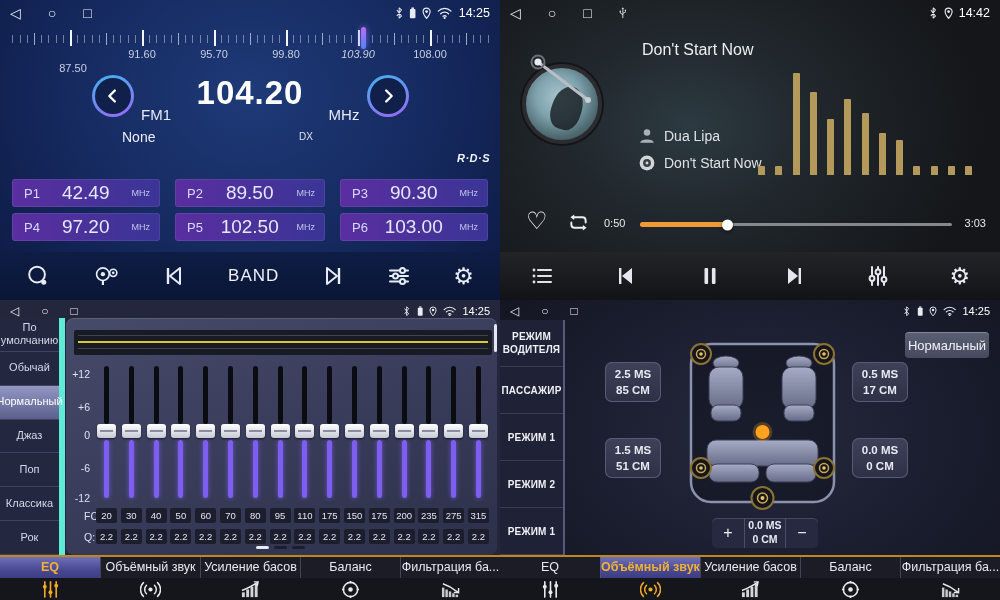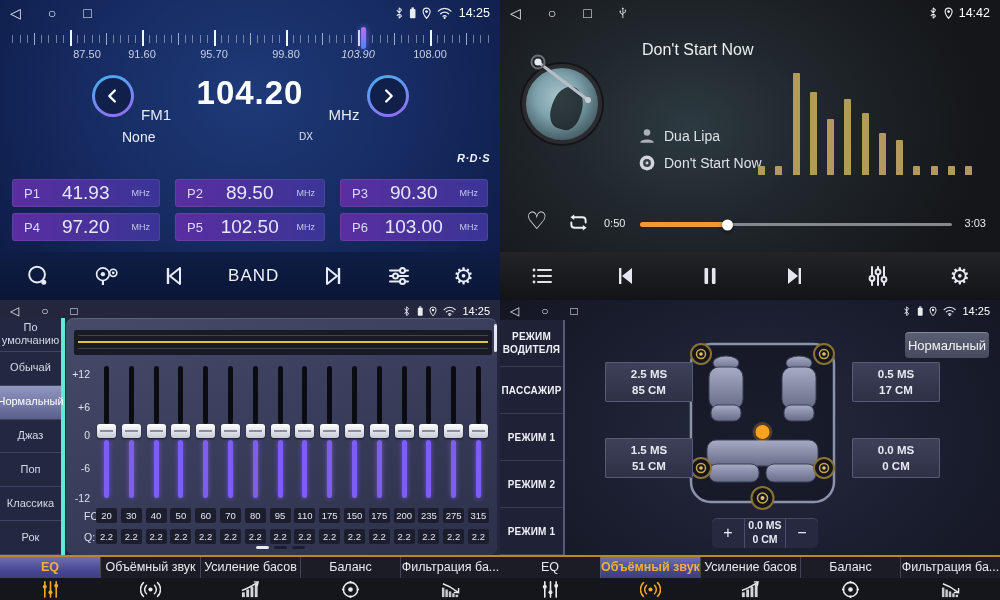--- a/index.html
+++ b/index.html
@@ -74,21 +74,21 @@
 .audio-tabbar{position:absolute;left:0;right:0;bottom:0;height:45px;background:#15151c;border-top:2px solid #c0881c;display:flex;z-index:8}
 .tab{flex:1;min-width:0;cursor:pointer}
 .tab-label{height:21px;line-height:21px;text-align:center;font-size:12.5px;color:#e8eaf0;background:#1c1c26;overflow:hidden;white-space:nowrap}
 .tab + .tab .tab-label{border-left:1px solid rgba(95,95,115,.6)}
 .tab.sel .tab-label{background:linear-gradient(180deg,#7070b8 0%,#4a4a94 60%,#3d3d85 100%);color:#f2b233;font-weight:bold}
 .tab-icon{height:22px;display:flex;align-items:center;justify-content:center;color:#e8eaf0}
 .tab.sel .tab-icon{color:#f0a927}
 
 
 .q-eq{background:#23263c}
-.eq-side{position:absolute;left:0;top:18px;bottom:45px;width:65px;border-right:4px solid #5eead4;background:#242740;display:flex;flex-direction:column}
+.eq-side{position:absolute;left:0;top:18px;bottom:45px;width:65px;border-right:6px solid #5eead4;background:#242740;display:flex;flex-direction:column}
 .eq-preset{flex:1;display:flex;align-items:center;justify-content:center;text-align:center;font-size:11px;line-height:1.25;color:#d6d9ea;border-bottom:1px solid #3f4260;padding:2px;cursor:pointer}
 .eq-preset.sel{background:linear-gradient(180deg,#9298c2,#5a5f8d);color:#fff}
 .eq-main{position:absolute;left:66px;right:3px;top:18px;bottom:45px;border-radius:8px;background:linear-gradient(160deg,#474b6a 0%,#3a3e5c 45%,#2d3049 100%);box-shadow:inset 0 1px 0 rgba(255,255,255,.12)}
 .curve-box{position:absolute;left:8px;right:5px;top:12px;height:25px;background:#181a24;border-radius:2px}
 .curve-line{position:absolute;left:4px;right:4px;height:1px;background:#4e5160;opacity:.75}
 .curve-line.yellow{height:2px;opacity:1}
 .db{position:absolute;left:0;width:24px;text-align:right;font-size:10.5px;color:#dde0f0}
 .eq-cols{position:absolute;left:30px;right:8px;top:46px;height:136px;display:flex;justify-content:space-between}
 .eq-col{position:relative;width:21px;cursor:pointer}
 .trk-top{position:absolute;left:8px;width:5px;top:2px;height:58px;border-radius:3px;background:#0b0b12}
@@ -103,21 +103,21 @@
 .dash.on{background:#e8eaf2}
 .scroll-thumb{position:absolute;right:0;top:6px;width:3px;height:28px;border-radius:2px;background:#e6e8f0}
 
 
 .q-sound{background:radial-gradient(70% 85% at 52% 45%,#262a3e 0%,#1a1d2e 55%,#12141f 100%)}
 .snd-side{position:absolute;left:0;top:20px;bottom:45px;width:65px;border-right:2px solid #565a78;background:#1f2236;display:flex;flex-direction:column}
 .snd-mode{flex:1;display:flex;align-items:center;justify-content:center;text-align:center;font-size:10px;font-weight:bold;line-height:1.3;color:#eef0f6;border-bottom:1px solid #383c55;padding:2px;cursor:pointer;letter-spacing:.2px}
 .snd-mode.sel{background:linear-gradient(180deg,#50547a,#383c5c);box-shadow:inset 0 0 0 1px rgba(255,255,255,.15)}
 .normal-btn{position:absolute;left:405px;top:32px;width:84px;height:26px;border:0;border-radius:4px;background:linear-gradient(180deg,#5b5f74,#474a5e);box-shadow:inset 0 1px 0 rgba(255,255,255,.25);color:#f2f3f7;font-size:13px;cursor:pointer;font-family:"Liberation Sans",sans-serif}
 .car{position:absolute;left:187px;top:40px}
-.vbox{position:absolute;width:88px;height:40px;border-radius:2px;background:linear-gradient(180deg,#3e4158,#2e3046);box-shadow:inset 0 0 0 1px #575b78;display:flex;flex-direction:column;align-items:center;justify-content:center;gap:1px;cursor:pointer}
+.vbox{position:absolute;width:56px;height:40px;border-radius:7px;background:linear-gradient(180deg,#3e4158,#2e3046);box-shadow:inset 0 0 0 1px #575b78;display:flex;flex-direction:column;align-items:center;justify-content:center;gap:1px;cursor:pointer}
 .vbox span{font-size:11.5px;font-weight:bold;color:#e8eaf2;line-height:1.25}
 .vbox.fl{left:105px;top:62px}.vbox.fr{left:352px;top:62px}
 .vbox.rl{left:105px;top:138px}.vbox.rr{left:352px;top:138px}
 .stepper{position:absolute;left:212px;top:218px;width:106px;height:30px;border-radius:5px;background:#262940;box-shadow:inset 0 1px 0 rgba(255,255,255,.15);display:flex;align-items:stretch}
 .step-btn{width:32px;display:flex;align-items:center;justify-content:center;font-size:16px;color:#eef0f6;cursor:pointer}
 .step-val{flex:1;border-left:1px solid #4a4e6a;border-right:1px solid #4a4e6a;display:flex;flex-direction:column;align-items:center;justify-content:center}
 .step-val span{font-size:10.5px;font-weight:bold;color:#e8eaf2;line-height:1.3}
 </style>
 </head>
 <body>
@@ -218,21 +218,21 @@
           <i class="tick" style="left: 444.4px;"></i>
           <i class="tick" style="left: 451.6px;"></i>
           <i class="tick" style="left: 458.8px;"></i>
           <i class="tick mid" style="left: 466px;"></i>
           <i class="tick" style="left: 473.2px;"></i>
           <i class="tick" style="left: 480.4px;"></i>
           <i class="tick" style="left: 487.6px;"></i>
         </div>
       <div class="needle"></div>
       <div id="dial-labels">
-          <span class="dial-label" style="left: 65px;">87.50</span>
+          <span class="dial-label" style="left: 51px; margin-top: 14px;">87.50</span>
           <span class="dial-label" style="left: 120px;">91.60</span>
           <span class="dial-label" style="left: 192px;">95.70</span>
           <span class="dial-label" style="left: 264px;">99.80</span>
           <span class="dial-label" style="left: 336px; font-style: italic;">103.90</span>
           <span class="dial-label" style="left: 408px;">108.00</span>
         </div>
     </div>
 
     <button class="round-btn tune-left">
       <svg viewBox="0 0 24 24" width="22" height="22">
@@ -247,21 +247,21 @@
           <polyline points="10,6 16,12 10,18" stroke="#fff" stroke-width="2.6" fill="none" stroke-linecap="round" stroke-linejoin="round"></polyline>
         </svg>
     </button>
     <span class="ps-name">None</span>
     <span class="dx-lbl">DX</span>
     <span class="rds-badge">R·D·S</span>
 
     <div class="presets" id="radio-presets">
         <div class="preset" style="background: linear-gradient(90deg, rgb(90, 46, 160), rgb(58, 53, 150));">
           <span class="p-num">P1</span>
-          <span class="p-freq">41.93</span>
+          <span class="p-freq">42.49</span>
           <span class="p-unit">MHz</span>
         </div>
         <div class="preset" style="background: linear-gradient(90deg, rgb(90, 46, 160), rgb(58, 53, 150));">
           <span class="p-num">P2</span>
           <span class="p-freq">89.50</span>
           <span class="p-unit">MHz</span>
         </div>
         <div class="preset" style="background: linear-gradient(90deg, rgb(90, 46, 160), rgb(58, 53, 150));">
           <span class="p-num">P3</span>
           <span class="p-freq">90.30</span>

